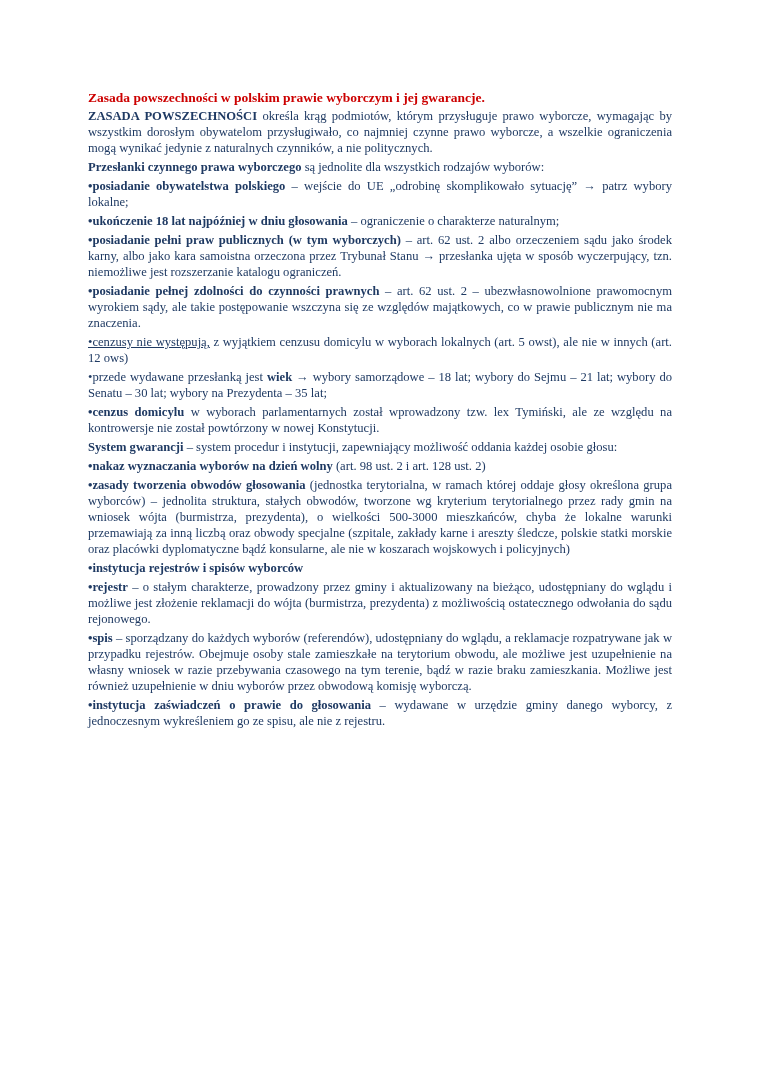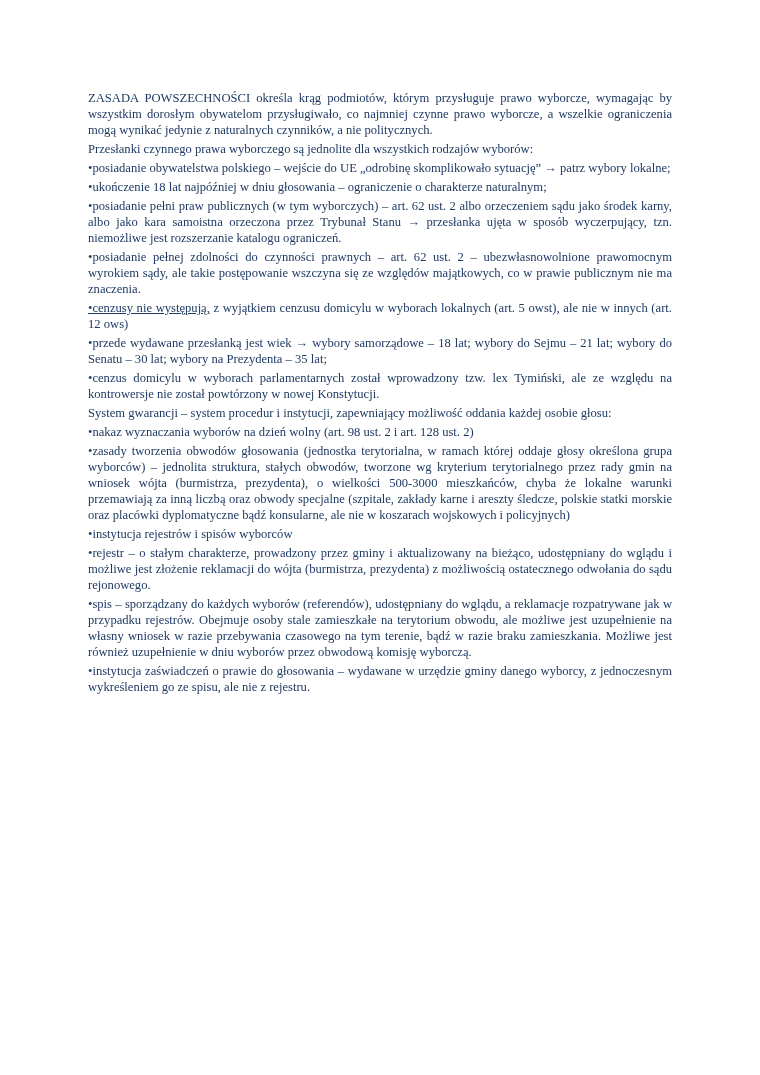--- a/index.html
+++ b/index.html
@@ -20,27 +20,28 @@
     color: var(--title-color, #cc0000);
     margin-bottom: 2px;
     line-height: 16px;
   }
   .para {
     font-size: 12.6px;
     line-height: 16px;
     text-align: justify;
     margin-bottom: 3px;
   }
-  .b { font-weight: normal; }
+  .b { font-weight: bold; }
   .u { text-decoration: underline; }
 </style>
 </head>
 <body style="--title-color: #cc0000; --text-color: #1f3a63;">
 
 <div class="page">
+  <h1 class="title">Zasada powszechności w polskim prawie wyborczym i jej gwarancje.</h1>
   <div id="paragraphs">
       <p class="para"><span class="b">ZASADA POWSZECHNOŚCI</span><span> określa krąg podmiotów, którym przysługuje prawo wyborcze, wymagając by wszystkim dorosłym obywatelom przysługiwało, co najmniej czynne prawo wyborcze, a wszelkie ograniczenia mogą wynikać jedynie z naturalnych czynników, a nie politycznych.</span></p>
       <p class="para"><span class="b">Przesłanki czynnego prawa wyborczego</span><span> są jednolite dla wszystkich rodzajów wyborów:</span></p>
       <p class="para"><span class="b">•posiadanie obywatelstwa polskiego</span><span> – wejście do UE „odrobinę skomplikowało sytuację” → patrz wybory lokalne;</span></p>
       <p class="para"><span class="b">•ukończenie 18 lat najpóźniej w dniu głosowania</span><span> – ograniczenie o charakterze naturalnym;</span></p>
       <p class="para"><span class="b">•posiadanie pełni praw publicznych (w tym wyborczych)</span><span> – art. 62 ust. 2 albo orzeczeniem sądu jako środek karny, albo jako kara samoistna orzeczona przez Trybunał Stanu → przesłanka ujęta w sposób wyczerpujący, tzn. niemożliwe jest rozszerzanie katalogu ograniczeń.</span></p>
       <p class="para"><span class="b">•posiadanie pełnej zdolności do czynności prawnych</span><span> – art. 62 ust. 2 – ubezwłasnowolnione prawomocnym wyrokiem sądy, ale takie postępowanie wszczyna się ze względów majątkowych, co w prawie publicznym nie ma znaczenia.</span></p>
       <p class="para"><span class="u">•cenzusy nie występują,</span><span> z wyjątkiem cenzusu domicylu w wyborach lokalnych (art. 5 owst), ale nie w innych (art. 12 ows)</span></p>
       <p class="para"><span>•przede wydawane przesłanką jest </span><span class="b">wiek</span><span> → wybory samorządowe – 18 lat; wybory do Sejmu – 21 lat; wybory do Senatu – 30 lat; wybory na Prezydenta – 35 lat;</span></p>
       <p class="para"><span class="b">•cenzus domicylu</span><span> w wyborach parlamentarnych został wprowadzony tzw. lex Tymiński, ale ze względu na kontrowersje nie został powtórzony w nowej Konstytucji.</span></p>

